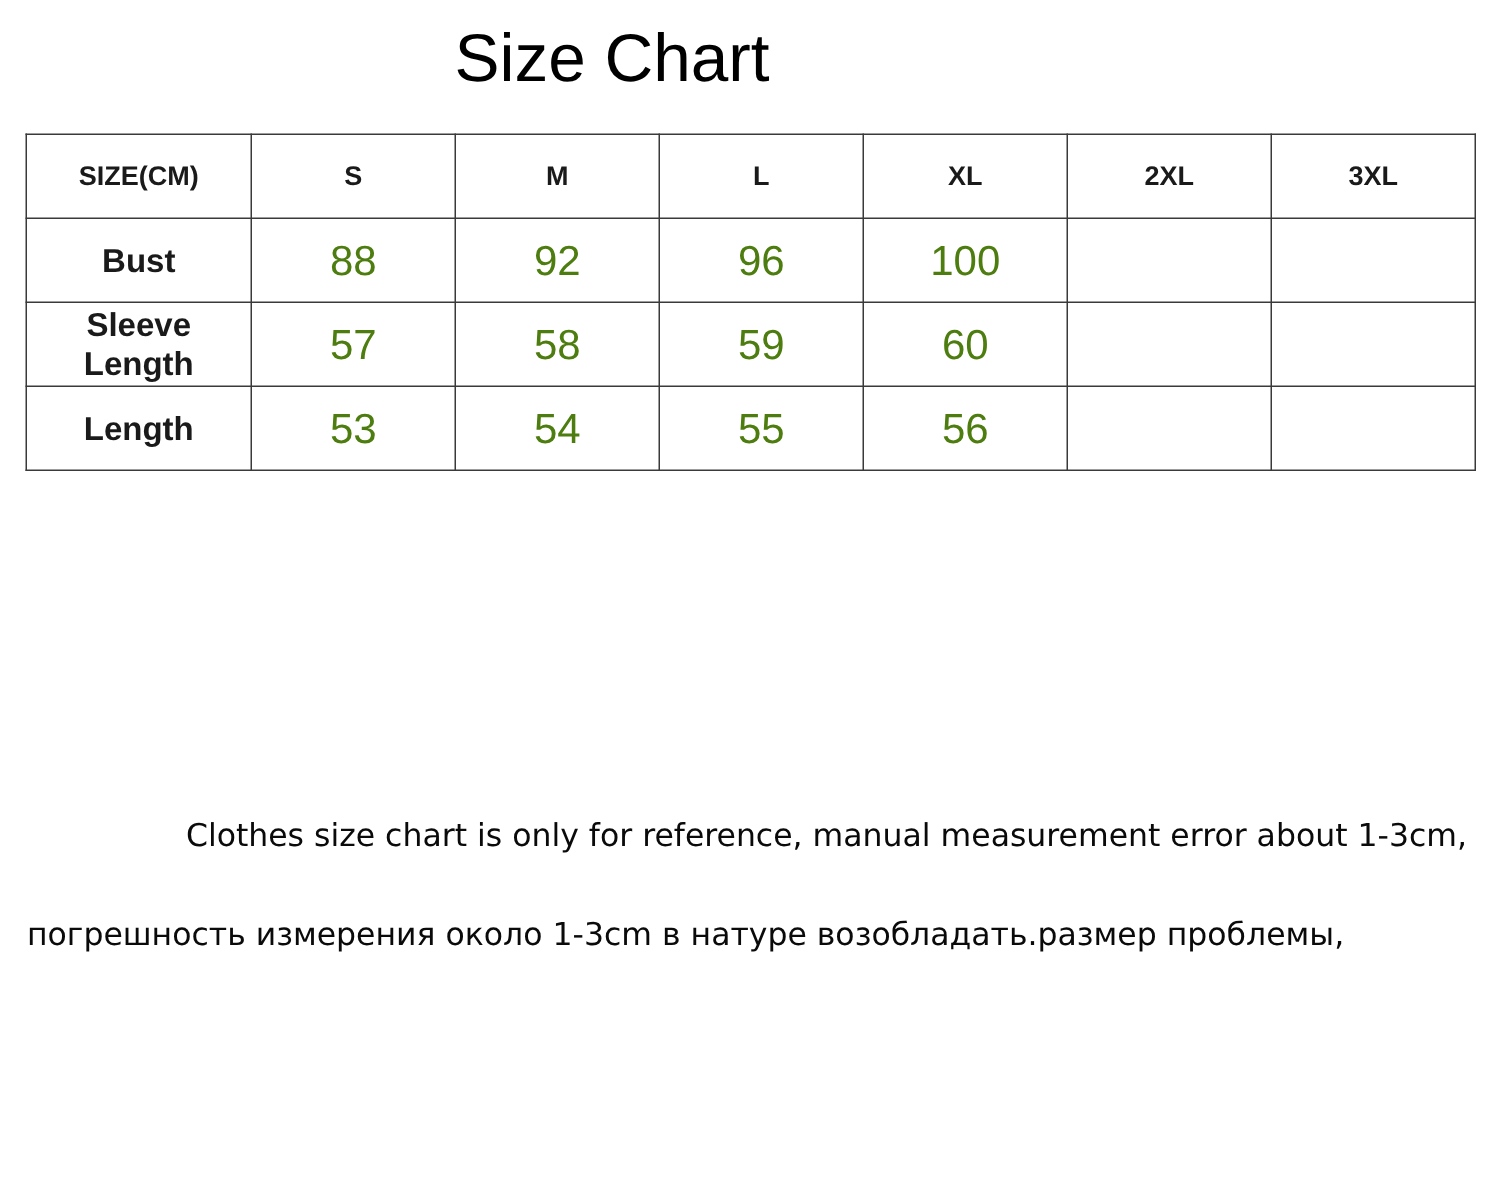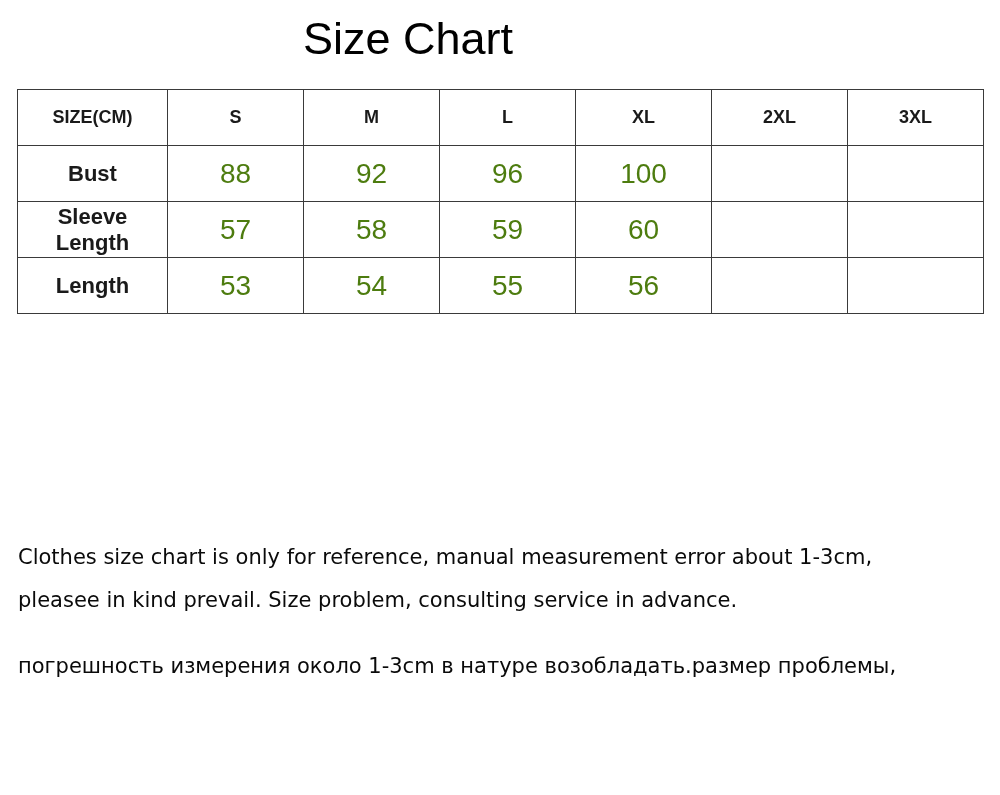--- a/index.html
+++ b/index.html
@@ -85,20 +85,21 @@
     width: 960px;
   }
   .note-en {
     font-family: "DejaVu Sans", "Liberation Sans", sans-serif;
     font-size: 21px;
     font-weight: 400;
     color: #0a0a0a;
     line-height: 43px;
     margin: 0;
     white-space: nowrap;
+    text-align: right;
   }
   .note-ru {
     font-family: "DejaVu Sans", "Liberation Sans", sans-serif;
     font-size: 21px;
     font-weight: 400;
     color: #0a0a0a;
     line-height: 44px;
     margin: 0;
     margin-top: 22px;
     white-space: nowrap;
@@ -160,18 +161,17 @@
         <td class="value"></td>
         <td class="value"></td>
       </tr>
     </tbody>
   </table>
 </div>
 
 <div id="notes">
   <p class="note-en">
     <span class="note-line">Clothes size chart is only for reference, manual measurement error about 1-3cm,</span>
-    <span class="note-line">pleasee in kind prevail. Size problem, consulting service in advance.</span>
   </p>
   <p class="note-ru">
     <span class="note-line">погрешность измерения около 1-3cm в натуре возобладать.размер проблемы,</span>
   </p>
 </div>
 
 </body></html>

